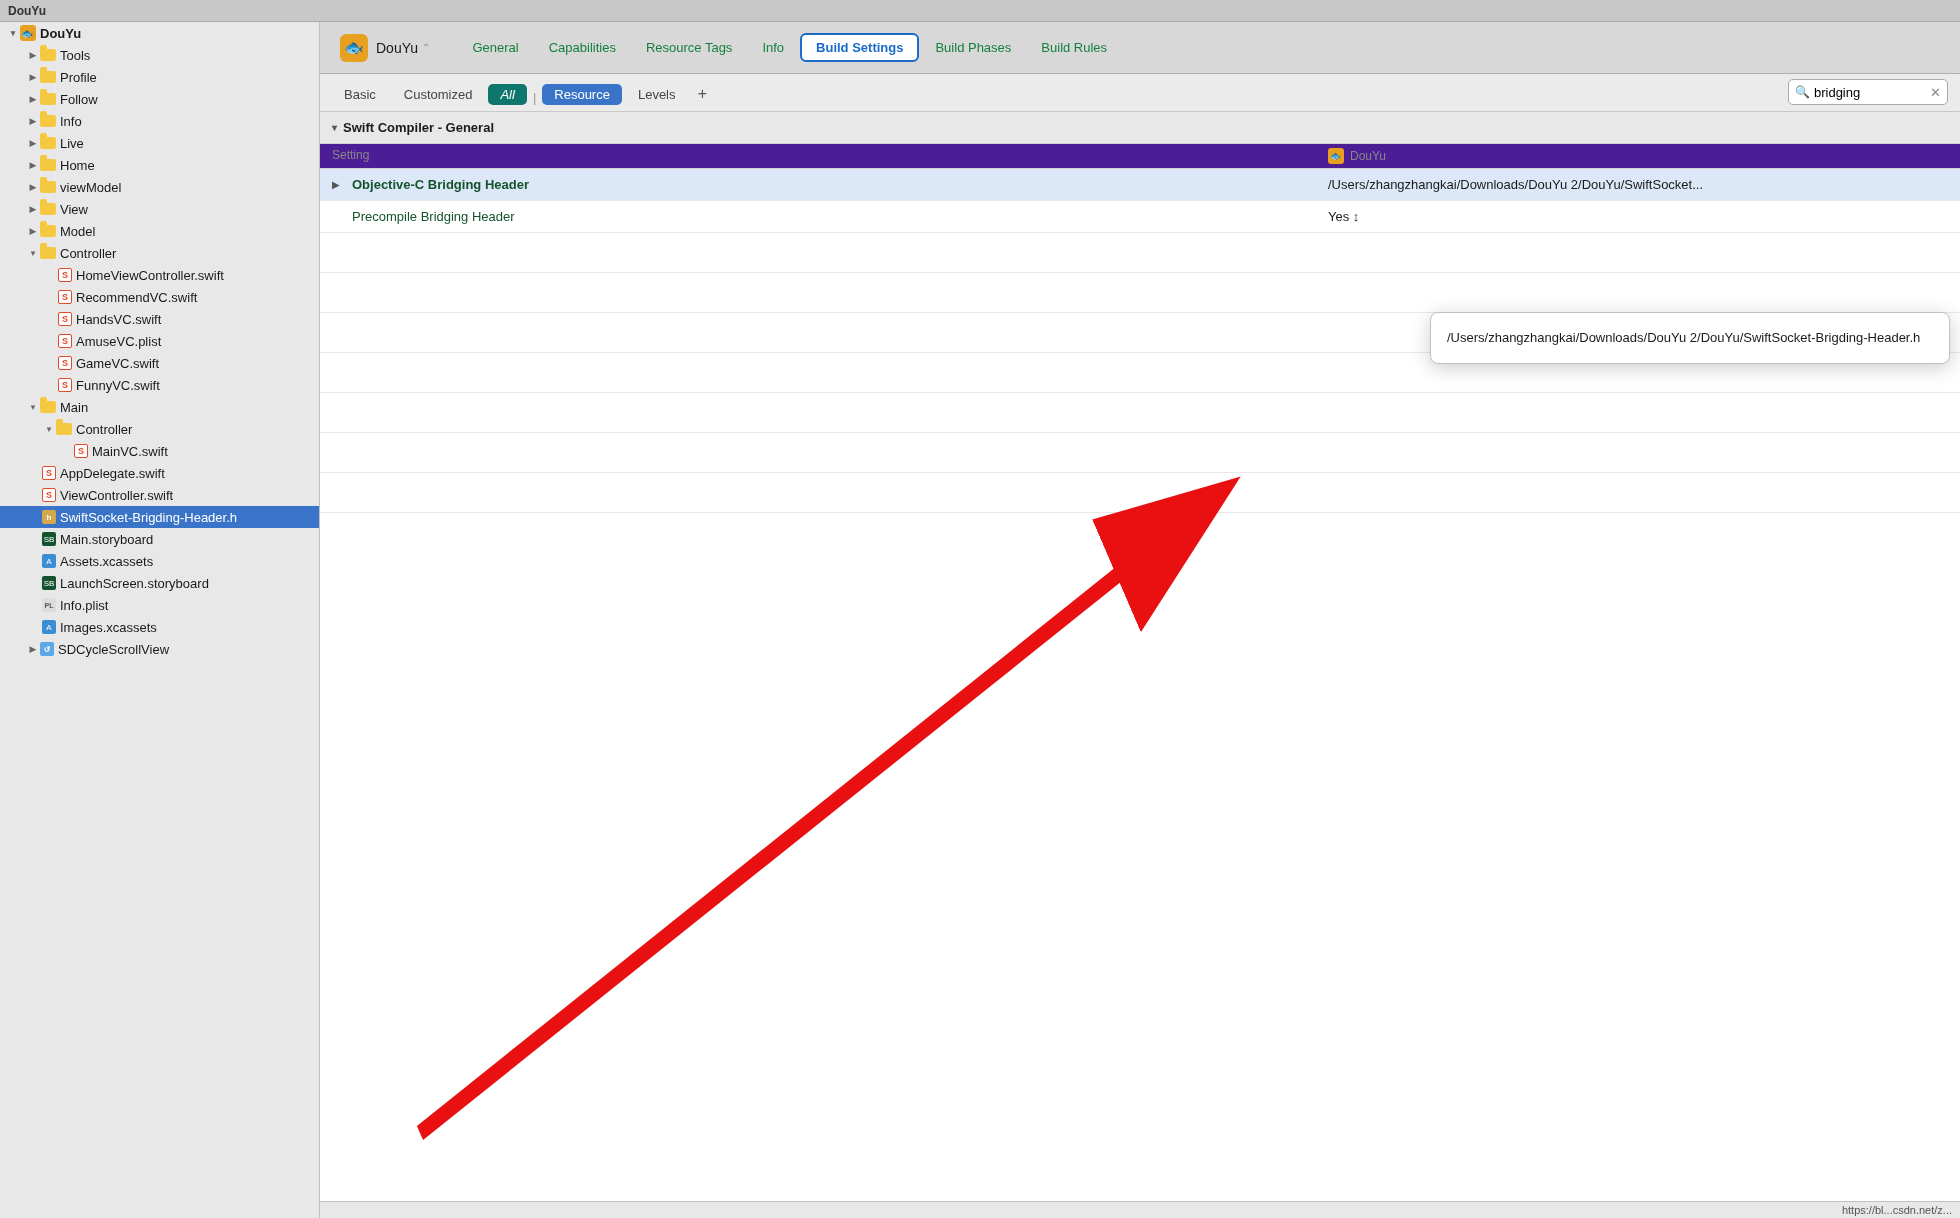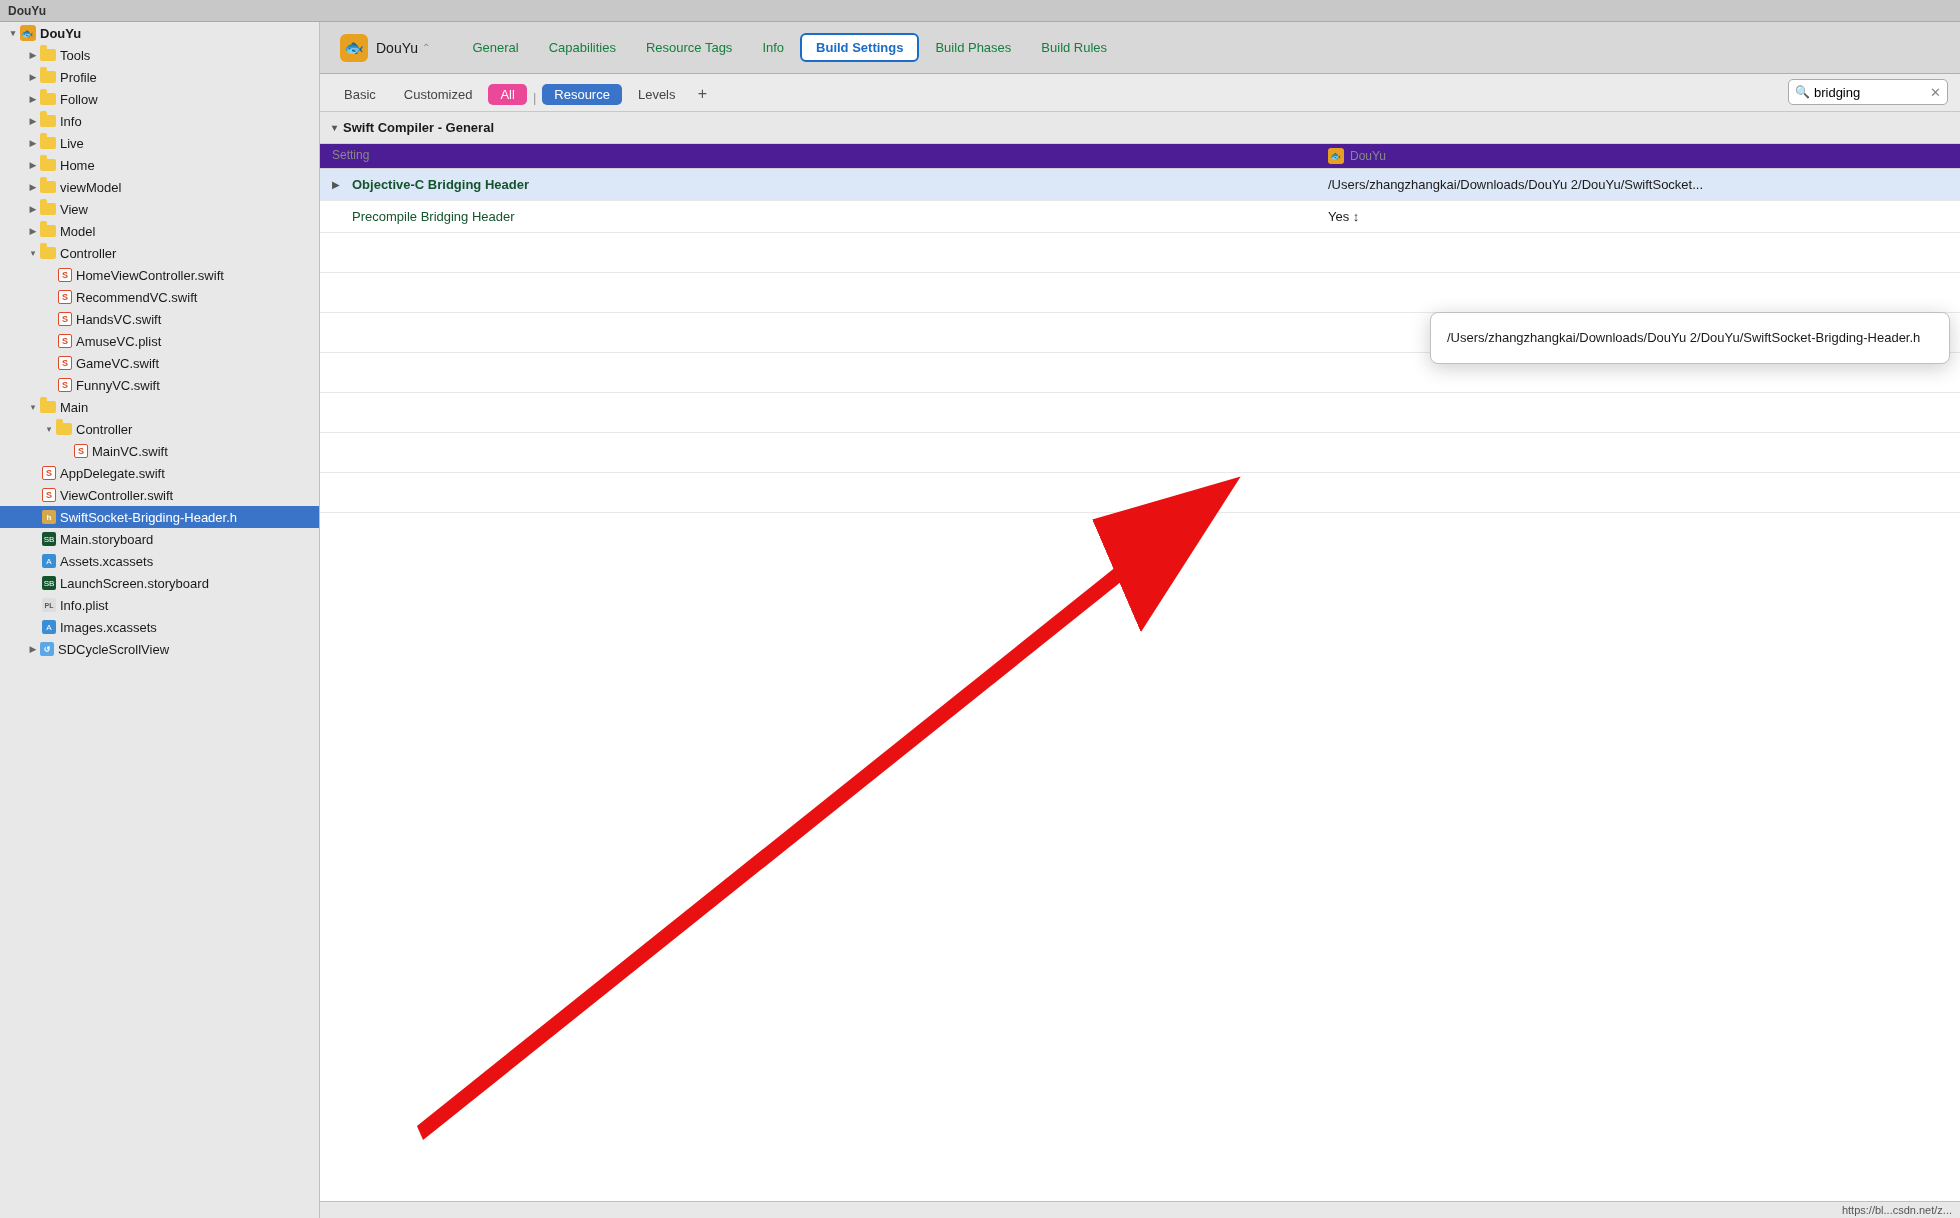--- a/index.html
+++ b/index.html
@@ -232,22 +232,23 @@
       padding: 3px 12px;
       border-radius: 5px;
       border: none;
       cursor: pointer;
       font-size: 13px;
       background: transparent;
       color: #444;
       font-family: inherit;
     }
     .filter-btn.active-blue {
-      background: #ec4899;
+      background: #0f766e;
       color: white;
+      font-style: italic;
     }
     .filter-btn.active-combined {
       background: #3a74c8;
       color: white;
     }
 
     .plus-btn {
       width: 22px;
       height: 22px;
       border: none;

